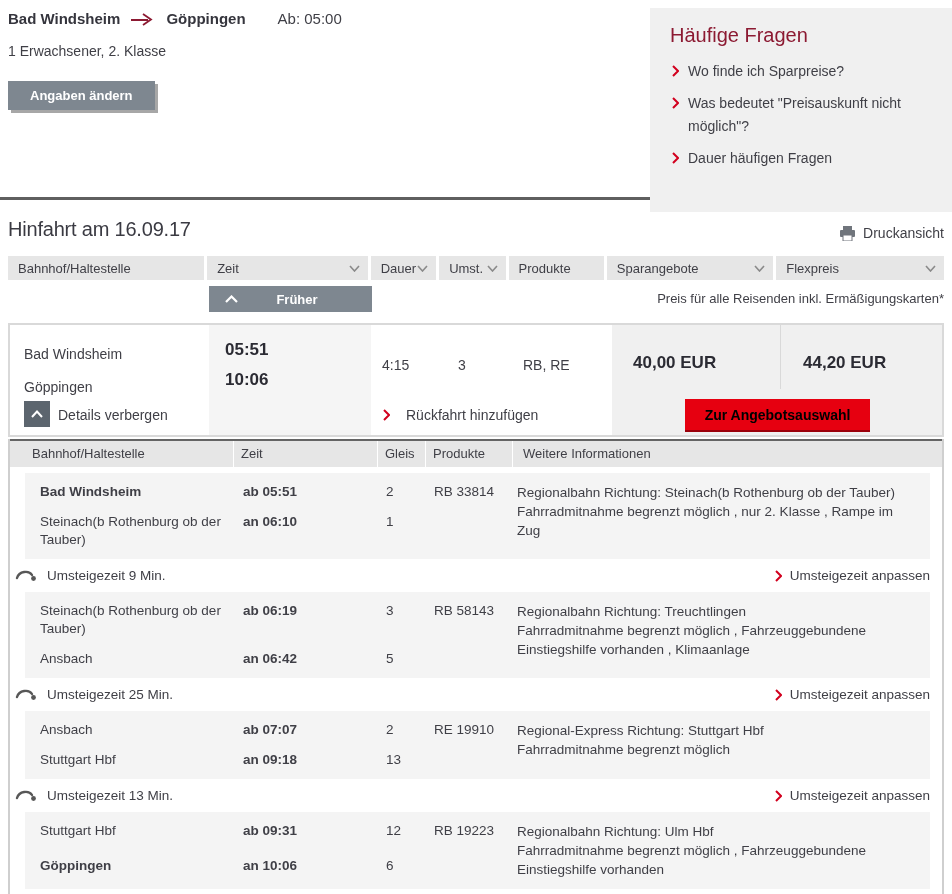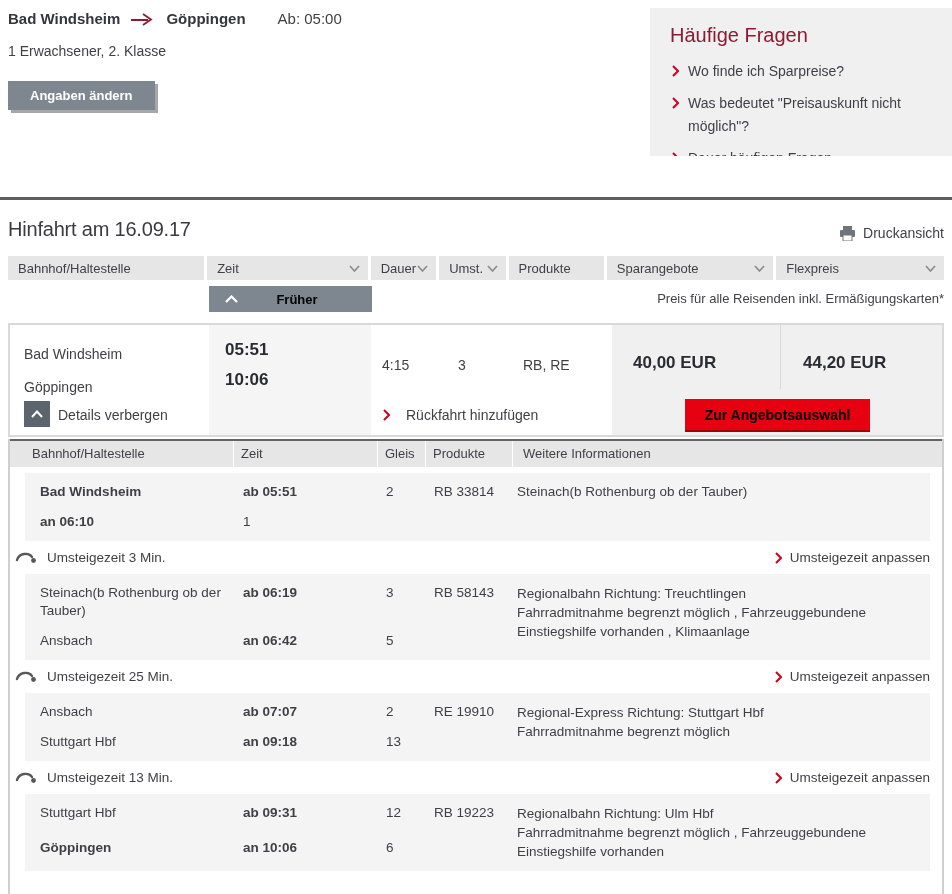--- a/index.html
+++ b/index.html
@@ -12,21 +12,21 @@
   .route-line { display:flex; align-items:center; font-size:15px; margin-top:2px; }
   .route-line .station { font-weight:bold; color:#35353d; }
   .route-arrow { margin:0 10px; display:inline-flex; }
   .dep-label { margin-left:32px; font-size:15px; color:#3f3f46; }
   .passengers { margin-top:16px; font-size:14px; }
   .btn-gray { margin-top:22px; display:inline-flex; align-items:center; justify-content:center;
     background:#7e8790; color:#fff; font-weight:bold; font-size:13px; border:none;
     height:29px; padding:8px 22px; box-shadow:3px 3px 0 rgba(60,60,60,.45); cursor:pointer;
     font-family:"Liberation Sans", sans-serif; }
 
-  .faq-box { position:absolute; top:8px; right:0; width:302px; height:148px;
+  .faq-box { position:absolute; top:8px; right:0; width:302px; height:204px;
     background:#f0f0f0; padding:16px 20px; overflow:hidden; }
   .faq-title { font-size:20px; color:#8c1a32; font-weight:400; margin-bottom:13px; }
   .faq-item { display:flex; align-items:flex-start; font-size:14px; line-height:23px;
     margin-bottom:9px; cursor:pointer; color:#3f3f46; }
   .faq-item .chev { margin:5px 9px 0 2px; flex:0 0 auto; }
 
   .separator { height:3px; background:#5f5f5f; }
 
   
   .results-head { display:flex; align-items:flex-end; justify-content:space-between;
@@ -40,21 +40,21 @@
     padding:0 8px 0 10px; font-size:13px; color:#3f3f46; }
   .fcell .sp { flex:1; }
   .f1{width:198px;} .f2{width:162px;} .f3{width:66px;} .f4{width:67px;}
   .f5{width:96px;} .f6{width:168px;} .f7{flex:1;gap:43px;}
 
   
   .controls { position:relative; height:37px; margin:6px 8px 0; }
   .btn-earlier { position:absolute; left:201px; top:0; width:163px; height:26px;
     background:#7e8790; border:none; display:flex; align-items:center; padding:0 16px;
     cursor:pointer; font-family:"Liberation Sans", sans-serif; }
-  .btn-earlier .lbl { flex:1; text-align:center; color:#000000; font-weight:bold; font-size:13px; }
+  .btn-earlier .lbl { flex:1; text-align:center; color:#ffffff; font-weight:bold; font-size:13px; }
   .price-note { position:absolute; right:0; top:5px; font-size:13px; }
 
   
   .conn-box { position:relative; margin:0 8px; height:114px; border:2px solid #d9d9d9;
     background:#fff; }
   .conn-box .timecol-bg { position:absolute; left:199px; width:162px; top:0; bottom:0;
     background:#f5f5f5; }
   .conn-box .price-bg { position:absolute; left:602px; right:0; top:0; bottom:0;
     background:#f0f0f0; }
   .conn-box .price-div { position:absolute; left:770px; top:0; height:64px; width:1px;
@@ -252,33 +252,37 @@
     <div class="dh3">Gleis</div>
     <div class="dh4">Produkte</div>
     <div class="dh5">Weitere Informationen</div>
   </div>
 
   <div class="leg">
     <div class="bold-station">Bad Windsheim</div>
     <div class="t">ab 05:51</div>
     <div>2</div>
     <div>RB 33814</div>
+    <div class="info">
+      <span>Regionalbahn Richtung: Steinach(b Rothenburg ob der Tauber)</span><br>
+      <span>Fahrradmitnahme begrenzt möglich , nur 2. Klasse , Rampe im Zug</span>
+    </div>
     <div>Steinach(b Rothenburg ob der Tauber)</div>
     <div class="t">an 06:10</div>
     <div>1</div>
   </div>
 
   <div class="transfer">
     <span class="ticon">
       <svg width="22" height="13" viewBox="0 0 22 13">
           <path d="M2 9 C4 2, 14 1, 17 6" fill="none" stroke="#575757" stroke-width="2.4" stroke-linecap="round"></path>
           <circle cx="18.5" cy="9.5" r="2.4" fill="#575757"></circle>
         </svg>
     </span>
-    <span>Umsteigezeit 3 Min.</span>
+    <span>Umsteigezeit 9 Min.</span>
     <span class="sp"></span>
     <span class="tlink">
       <svg width="7" height="12" viewBox="0 0 7 12">
           <polyline points="1,1 6,6 1,11" stroke="#d2001e" stroke-width="2" fill="none"></polyline>
         </svg>
       <span>Umsteigezeit anpassen</span>
     </span>
   </div>
 
   <div class="leg">

